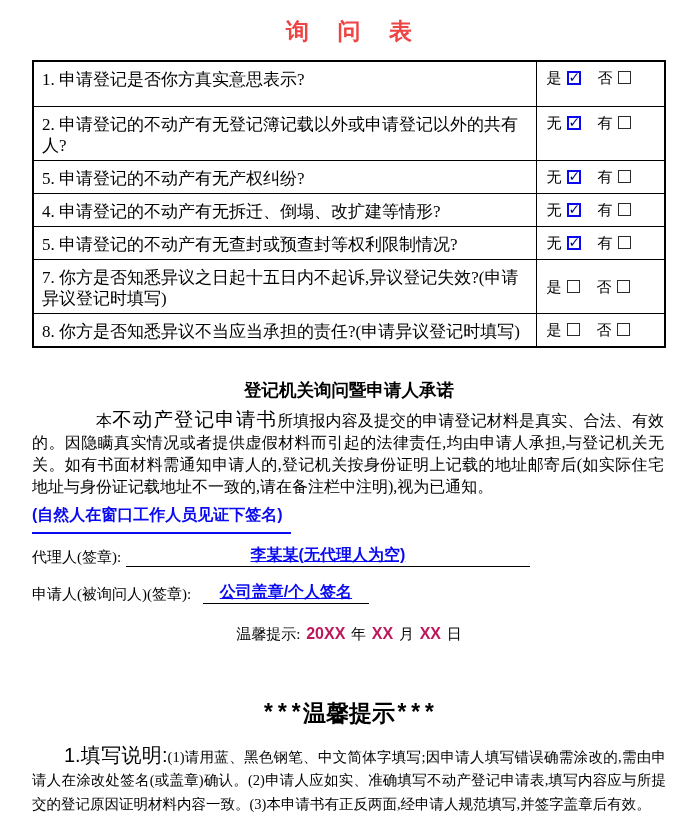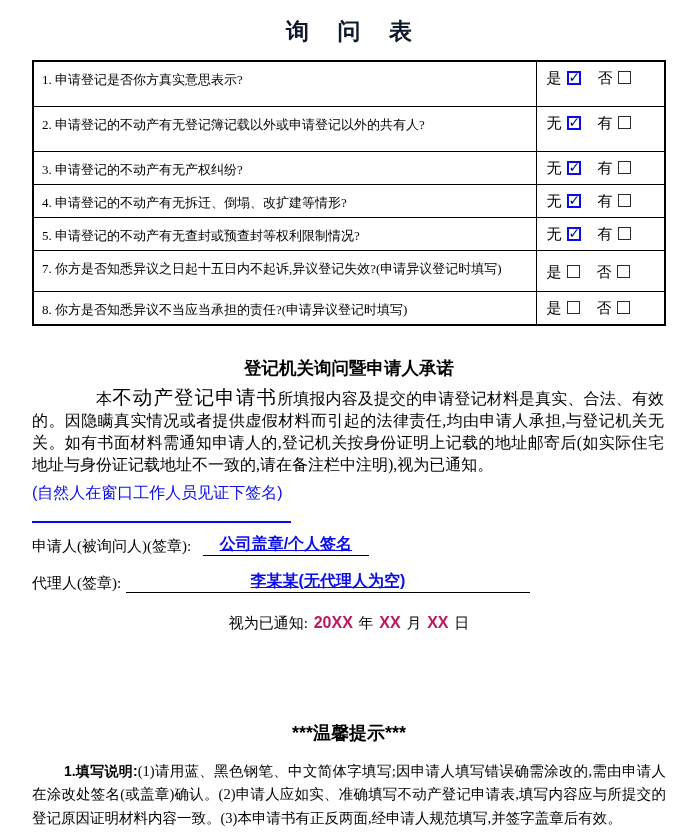--- a/index.html
+++ b/index.html
@@ -7,28 +7,28 @@
   body {
     width:696px; height:838px; margin:0 auto; overflow:hidden;
     font-family:"Liberation Serif","DejaVu Serif",serif;
     color:#000;
   }
   .page { padding:16px 30px 0 32px; }
 
   
   .doc-title {
     text-align:center; font-family:"Liberation Sans","DejaVu Sans",sans-serif;
-    font-weight:bold; font-size:23px; letter-spacing:11px; color:#0f172a;
+    font-weight:bold; font-size:23px; letter-spacing:11px; color:#ef4444;
     margin-bottom:13px; padding-left:11px;
   }
 
   
   table.qtable { width:100%; border-collapse:collapse; border:2px solid #000; }
   table.qtable td { border:1px solid #000; vertical-align:top; }
-  td.q { padding:7px 6px 4px 8px; font-size:13px; line-height:21px; }
+  td.q { padding:7px 6px 4px 8px; font-size:17px; line-height:21px; }
   td.o { width:129px; padding:7px 4px 4px 10px; font-size:15px; white-space:nowrap; }
   tr.h44 { height:45px; } tr.h45 { height:45px;margin-top:6px; } tr.h29 { height:29px; }
   tr.h30 { height:30px; } tr.h28 { height:28px; } tr.h40 { height:41px; } tr.h31 { height:31px;border-radius:15px; }
   .olabel { display:inline-block; }
   .gap { display:inline-block; width:17px; }
 
   
   .cb {
     display:inline-block; width:13px; height:13px; border:1px solid #2b2b2b;
     position:relative; vertical-align:-1px; margin-left:5px; background:#fff;
@@ -50,22 +50,22 @@
     font-weight:bold; font-size:17.5px;
   }
   .commit-para {
     margin-top:7px; font-size:16px; line-height:22px; text-align:justify;
     text-indent:64px; padding-right:2px;
   }
   .big-inline { font-size:19.5px; letter-spacing:1px; }
   .witness-note {
     margin-top:7px;
     font-family:"Liberation Sans","DejaVu Sans",sans-serif;
-    font-weight:normal; font-size:16px; color:#0a0af0;
-    display:inline-block; border-bottom:2px solid #0a0af0; padding-right:8px; padding-bottom:17px;
+    font-weight:bold; font-size:16px; color:#0a0af0;
+    display:inline-block; border-bottom:2px solid #0a0af0; padding-right:8px; padding-bottom:6px;
   }
 
   
   .sig-row { margin-top:11px; font-size:15px; height:26px; }
   .sig-label { display:inline-block; }
   .sig-line {
     display:inline-block; border-bottom:1.5px solid #000; text-align:center;
     font-family:"Liberation Sans","DejaVu Sans",sans-serif;
     font-weight:bold; font-size:16px; color:#0a0af0; vertical-align:bottom;
   }
@@ -74,31 +74,31 @@
   .sig-line.agent { width:404px; margin-left:1px; }
 
   .date-row { margin-top:17px; text-align:center; font-size:15px; }
   .date-val {
     font-family:"Liberation Sans","DejaVu Sans",sans-serif;
     font-weight:bold; font-size:16px; color:#be185d; padding:0 2px;
   }
 
   
   .tips-title {
-    margin-top:88px; text-align:center;
-    font-family:Liberation Sans, sans-serif;
-    font-weight:bold; font-size:18px;
+    margin-top:54px; text-align:center;
+    font-family:Liberation Mono, monospace;
+    font-weight:bold; font-size:23px;
   }
   .tips-para {
     margin-top:15px; font-size:14.5px; line-height:23.5px; text-align:justify;
     text-indent:2.2em;
   }
   .tips-lead {
     font-family:"Liberation Sans","DejaVu Sans",sans-serif;
-    font-weight:bold; font-size:14px;
+    font-weight:normal; font-size:20px;
   }
 </style>
 </head>
 <body>
 
 <div class="page">
 
   <div class="doc-title">询 问 表</div>
 
   <table class="qtable">
@@ -109,21 +109,21 @@
           <span class="olabel">是</span><span class="cb" data-state="checked-blue"></span><span class="gap"></span><span class="olabel">否</span><span class="cb" data-state="unchecked"></span>
         </td>
       </tr>
       <tr class="h45">
         <td class="q">2. 申请登记的不动产有无登记簿记载以外或申请登记以外的共有人?</td>
         <td class="o">
           <span class="olabel">无</span><span class="cb" data-state="checked-blue"></span><span class="gap"></span><span class="olabel">有</span><span class="cb" data-state="unchecked"></span>
         </td>
       </tr>
       <tr class="h29">
-        <td class="q">3. 申请登记的不动产有无产权纠纷?</td>
+        <td class="q">5. 申请登记的不动产有无产权纠纷?</td>
         <td class="o">
           <span class="olabel">无</span><span class="cb" data-state="checked-blue"></span><span class="gap"></span><span class="olabel">有</span><span class="cb" data-state="unchecked"></span>
         </td>
       </tr>
       <tr class="h30">
         <td class="q">4. 申请登记的不动产有无拆迁、倒塌、改扩建等情形?</td>
         <td class="o">
           <span class="olabel">无</span><span class="cb" data-state="checked-blue"></span><span class="gap"></span><span class="olabel">有</span><span class="cb" data-state="unchecked"></span>
         </td>
       </tr>
@@ -150,31 +150,31 @@
 
   <div class="section-heading">登记机关询问暨申请人承诺</div>
 
   <div class="commit-para"><span>本</span><span class="big-inline">不动产登记申请书</span><span>所填报内容及提交的申请登记材料是真实、合法、有效的。因隐瞒真实情况或者提供虚假材料而引起的法律责任,均由申请人承担,与登记机关无关。如有书面材料需通知申请人的,登记机关按身份证明上记载的地址邮寄后(如实际住宅地址与身份证记载地址不一致的,请在备注栏中注明),视为已通知。</span></div>
 
   <div>
     <span class="witness-note">(自然人在窗口工作人员见证下签名)</span>
   </div>
 
   <div class="sig-row">
+    <span class="sig-label">代理人(签章):</span>
+    <span class="sig-line agent"><span class="inner">李某某(无代理人为空)</span></span>
+  </div>
+
+  <div class="sig-row">
     <span class="sig-label">申请人(被询问人)(签章):</span>
     <span class="sig-line applicant"><span class="inner">公司盖章/个人签名</span></span>
   </div>
 
-  <div class="sig-row">
-    <span class="sig-label">代理人(签章):</span>
-    <span class="sig-line agent"><span class="inner">李某某(无代理人为空)</span></span>
-  </div>
-
   <div class="date-row">
-    <span>视为已通知:</span>
+    <span>温馨提示:</span>
     <span class="date-val">20XX</span>
     <span>年</span>
     <span class="date-val">XX</span>
     <span>月</span>
     <span class="date-val">XX</span>
     <span>日</span>
   </div>
 
   <div class="tips-title">***温馨提示***</div>
 

